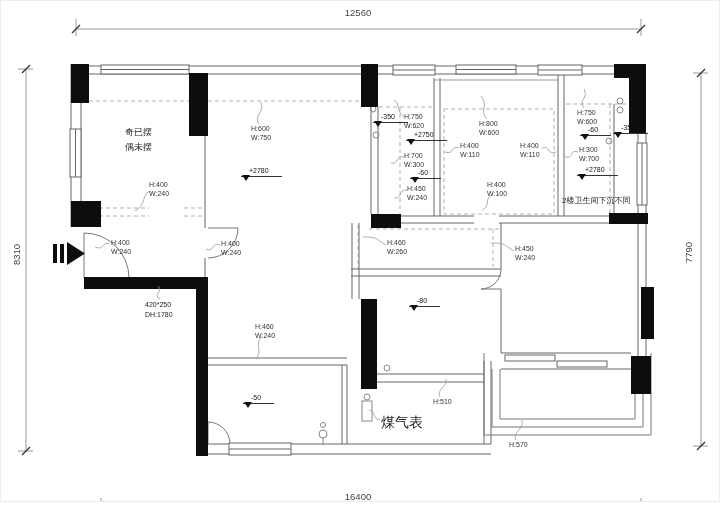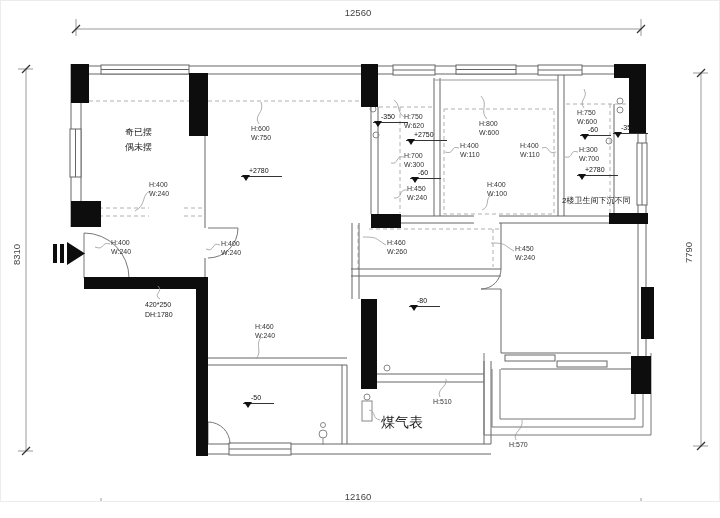--- a/index.html
+++ b/index.html
@@ -200,21 +200,21 @@
       <path d="M513,250 C502,244 506,242 490,242"></path>
       <path d="M261,336 C253,342 262,350 255,358"></path>
       <path d="M439,396 C435,388 447,386 445,378"></path>
       <path d="M515,439 C511,431 523,429 521,419"></path>
       <path d="M159,298 C151,293 163,291 157,285"></path>
       <path d="M379,419 C370,417 376,411 368,409"></path>
     </g>
   </svg>
 
   <div class="dim" style="left:317px;top:6px;width:80px"><span>12560</span></div>
-  <div class="dim" style="left:317px;top:490px;width:80px"><span>12160</span></div>
+  <div class="dim" style="left:317px;top:490px;width:80px"><span>16400</span></div>
   <div class="vdim" style="left:-3px;top:248px"><span>8310</span></div>
   <div class="vdim" style="left:669px;top:246px"><span>7790</span></div>
 
   <div class="ann" style="left:148px;top:180px">
       <span>H:400</span>
       <span>W:240</span>
     </div>
   <div class="ann" style="left:250px;top:124px">
       <span>H:600</span>
       <span>W:750</span>

